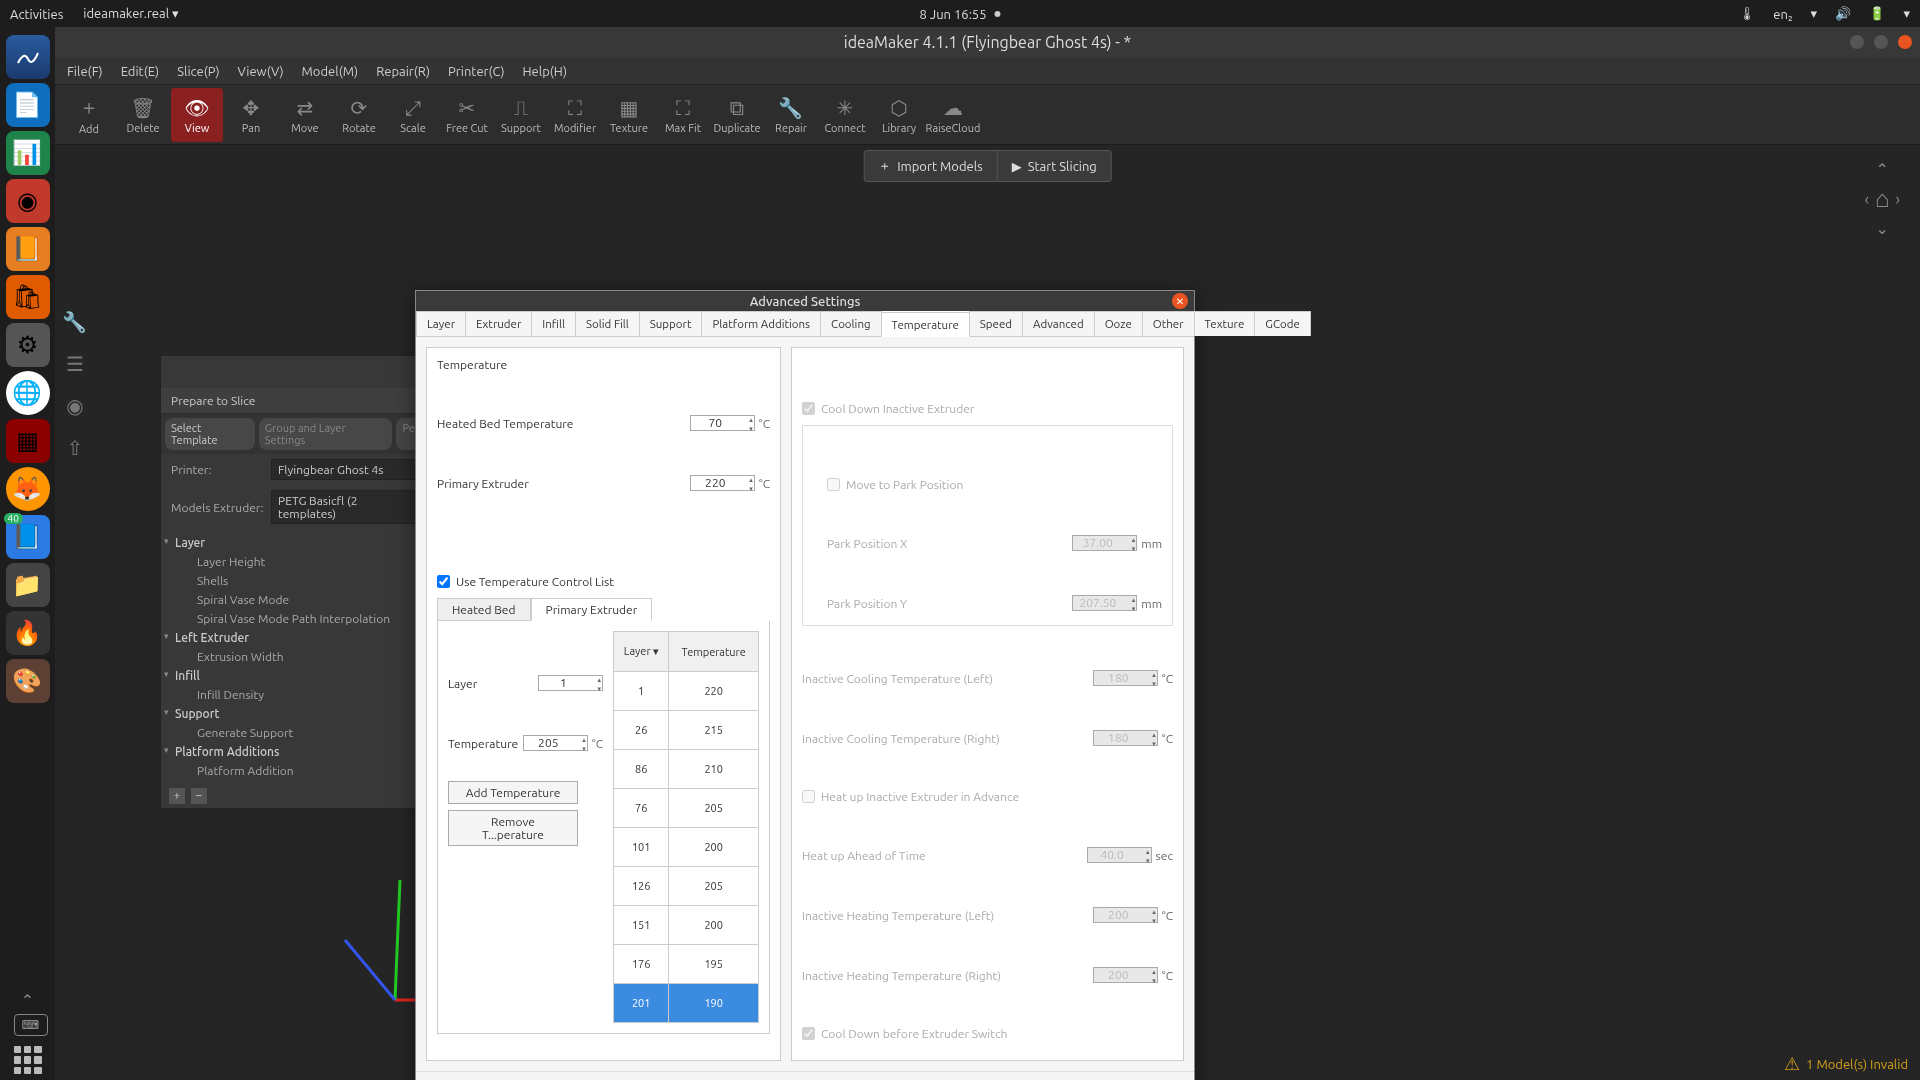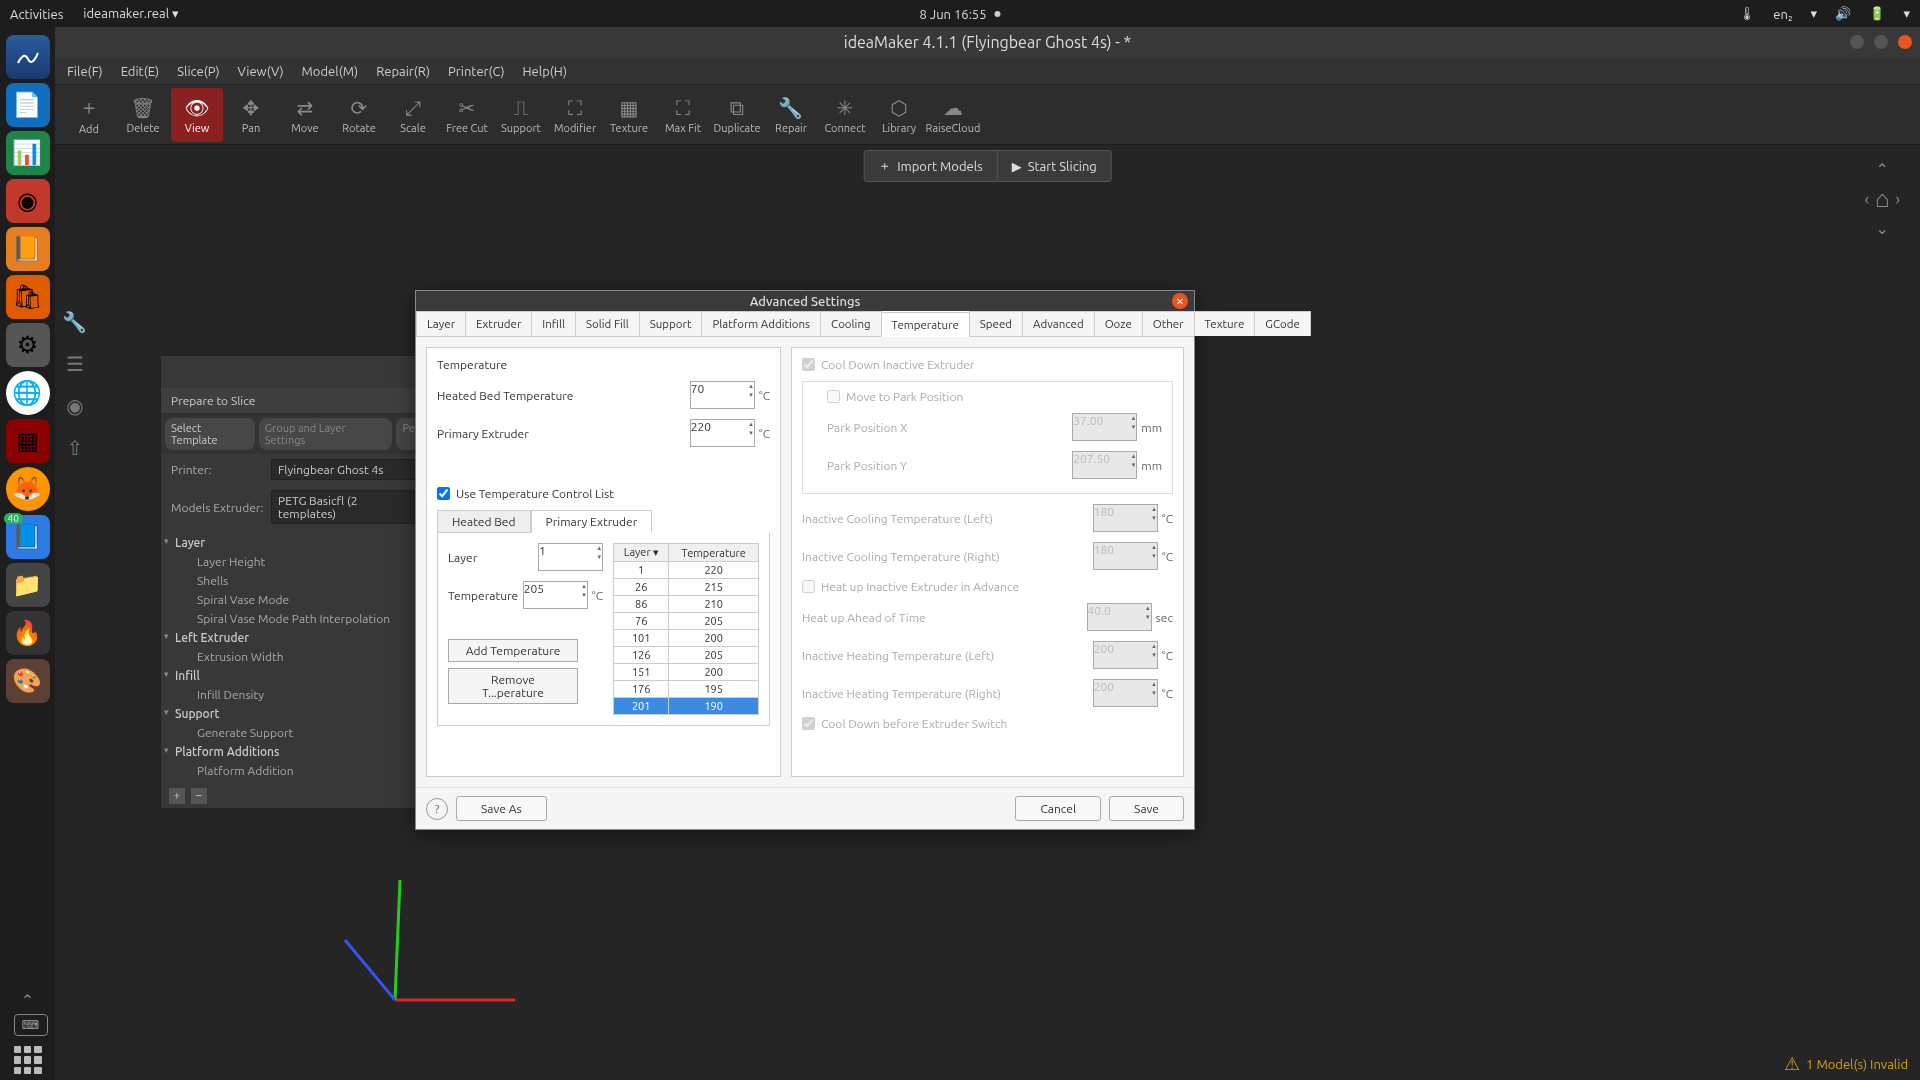--- a/index.html
+++ b/index.html
@@ -83,37 +83,37 @@
 .modal { position:absolute; left:360px; top:145px; width:780px; background:#f5f5f5; border:1px solid #888; color:#333; font-size:12px; box-shadow:0 4px 20px rgba(0,0,0,0.5); }
 .modal-title { height:20px; background:#3a3a3a; color:#ddd; display:flex; align-items:center; justify-content:center; font-size:13px; font-weight:500; position:relative; }
 .modal-close { position:absolute; right:6px; width:16px; height:16px; background:#e95420; border-radius:50%; color:#fff; font-size:10px; display:flex; align-items:center; justify-content:center; }
 .modal-tabs { display:flex; background:#fff; border-bottom:1px solid #ccc; font-size:11.5px; flex-wrap:nowrap; }
 .mtab { padding:5px 10px; border:1px solid #ccc; border-bottom:none; margin-right:-1px; background:#f5f5f5; cursor:pointer; white-space:nowrap; }
 .mtab.active { background:#fff; border-bottom:1px solid #fff; position:relative; top:1px; }
 .modal-body { padding:10px; display:flex; gap:10px; min-height:450px; }
 .left-col { width:355px; border:1px solid #ccc; padding:10px; background:#fff; }
 .right-col { flex:1; border:1px solid #ccc; padding:10px; background:#fff; }
 .sect-h { font-size:12px; margin-bottom:10px; }
-.frow { display:flex; align-items:center; margin-bottom:10px; }
+.frow { display:flex; align-items:center; margin-bottom:10px;margin-top:44px; }
 .frow label { flex:1; }
-.spin { width:65px; height:28px; border:1px solid #aaa; text-align:left; padding-right:14px; position:relative; background:#fff; }
+.spin { width:65px; height:16px; border:1px solid #aaa; text-align:center; padding-right:14px; position:relative; background:#fff; }
 .spin.disabled { background:#e8e8e8; color:#999; }
 .spin::after { content:"▴\A▾"; white-space:pre; position:absolute; right:1px; top:-1px; font-size:7px; line-height:9px; color:#666; }
 .unit { margin-left:4px; color:#666; }
 .chk { margin-right:6px; }
 .subtabs { display:flex; margin-top:8px; }
 .stab { padding:4px 14px; border:1px solid #ccc; background:#eee; }
 .stab.active { background:#fff; border-bottom-color:#fff; }
 .subpanel { border:1px solid #ccc; border-top:none; padding:10px; }
 .subgrid { display:flex; gap:10px; }
 .subleft { width:155px; }
 .subright { flex:1; }
 .btn { display:inline-block; padding:4px 12px; border:1px solid #aaa; background:#f5f5f5; margin-bottom:6px; width:130px; text-align:center; }
 .ttable { width:100%; border-collapse:collapse; font-size:11px; }
-.ttable th, .ttable td { border:1px solid #ccc; padding:2px 6px; text-align:center; }
+.ttable th, .ttable td { border:1px solid #ccc; padding:13px 6px; text-align:center; }
 .ttable th { background:#f0f0f0; font-weight:normal; }
 .ttable tr.sel td { background:#3b8be0; color:#fff; }
 .disabled-row { color:#aaa; }
 .disabled-row .spin { background:#e8e8e8; color:#bbb; }
 .modal-footer { display:flex; padding:8px 10px; gap:8px; border-top:1px solid #ddd; background:#f5f5f5; align-items:center; }
 .fbtn { padding:5px 24px; border:1px solid #aaa; background:#f8f8f8; border-radius:3px; }
 .help-circle { width:22px; height:22px; border:1px solid #999; border-radius:50%; display:flex; align-items:center; justify-content:center; color:#666; }
 
 
 .status { position:absolute; right:12px; bottom:6px; color:#d4a017; font-size:13px; display:flex; align-items:center; gap:6px; }

